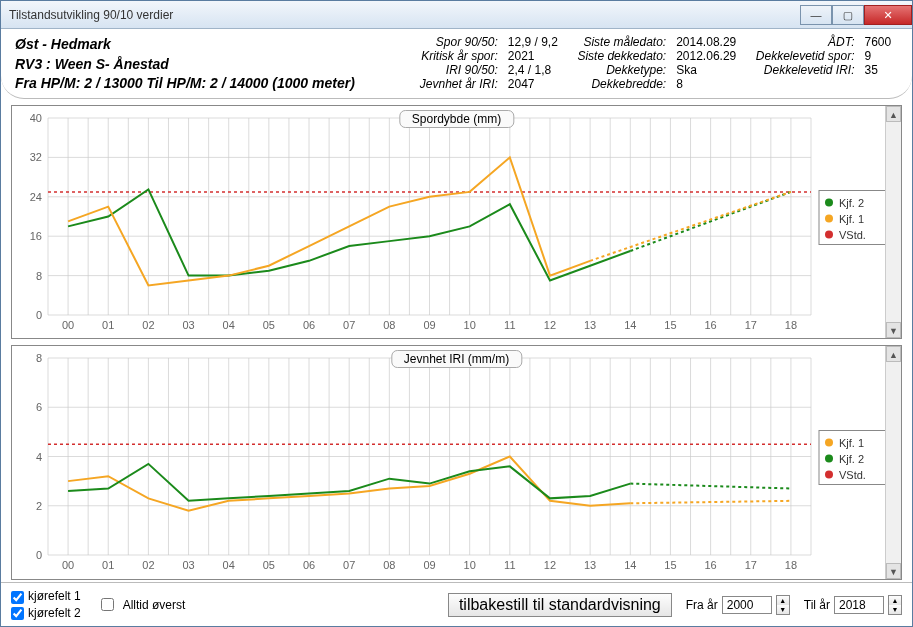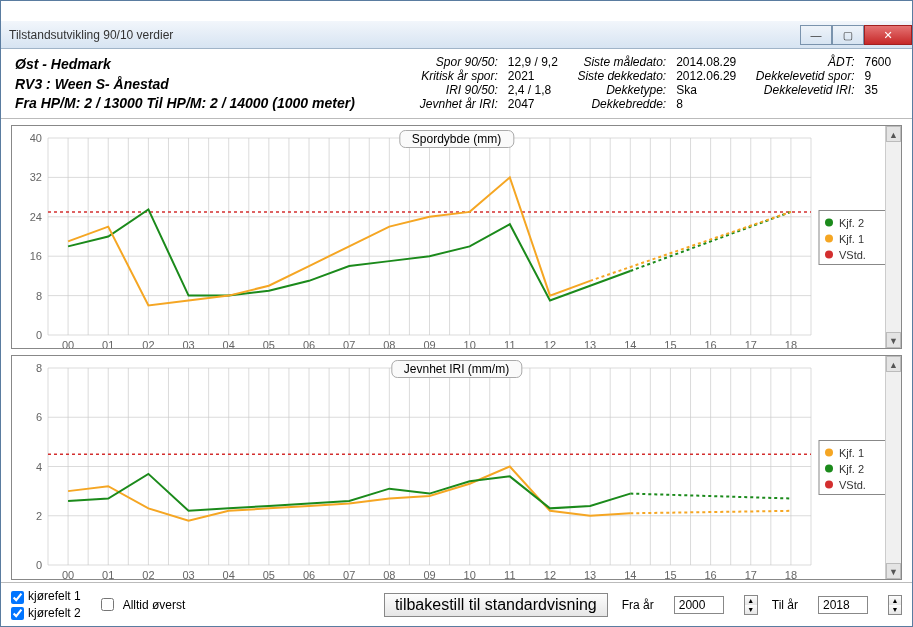--- a/index.html
+++ b/index.html
@@ -17,21 +17,20 @@
     border: 1px solid #5a7ca0;
     display: flex; flex-direction: column;
   }
   .titlebar {
     height: 28px;
     background: linear-gradient(#f2f6fb, #d7e4f2);
     border-bottom: 1px solid #a0b4c8;
     display: flex; align-items: center;
     padding: 0 0 0 8px;
     color: #333;
-    margin-top: 20px;
   }
   .titlebar .title { flex: 1; font-weight: 500; }
   .winbtns { display: flex; }
   .winbtn {
     width: 32px; height: 20px;
     margin-left: 0;
     border: 1px solid #7a93ad;
     background: linear-gradient(#eef3f9,#d7e4f2);
     text-align: center; line-height: 18px;
     font-size: 11px; color: #333;
@@ -39,20 +38,21 @@
   .winbtn.close {
     width: 48px;
     background: linear-gradient(#e57373,#c62828);
     color: #fff; border-color: #a02020;
   }
   .infobar {
     padding: 6px 16px 4px 14px;
     border-bottom: 1px solid #bbb;
     display: flex; gap: 20px;
     background: #fff;
+    border-radius: 23px;
   }
   .infobar .left {
     flex: 0 0 380px;
     font-style: italic; font-weight: bold;
     font-size: 14px; color: #000;
     line-height: 1.4;
   }
   .infobar .right {
     flex: 1;
     display: grid;
@@ -101,21 +101,21 @@
     padding: 2px 10px; gap: 14px;
     font-size: 12px;
   }
   .bottom-left { display: flex; flex-direction: column; gap: 2px; }
   .bottom-mid { display: flex; align-items: center; gap: 5px; margin-left: 6px;}
   .spacer { flex: 1; }
   .bottombar button {
     font-size: 16px; padding: 2px 10px;
     border: 1px solid #888; background: linear-gradient(#fdfdfd,#e6e6e6);
   }
-  .yearctrl { display: flex; align-items: center; gap: 20px; }
+  .yearctrl { display: flex; align-items: center; gap: 4px; }
   .yearctrl input {
     width: 50px; font-size: 12px; padding: 1px 4px;
     border: 1px solid #888; text-align: left;
   }
   .spin {
     display: flex; flex-direction: column;
     border: 1px solid #888; width: 14px;
   }
   .spin div {
     height: 9px; font-size: 7px; text-align: center; line-height: 9px;

